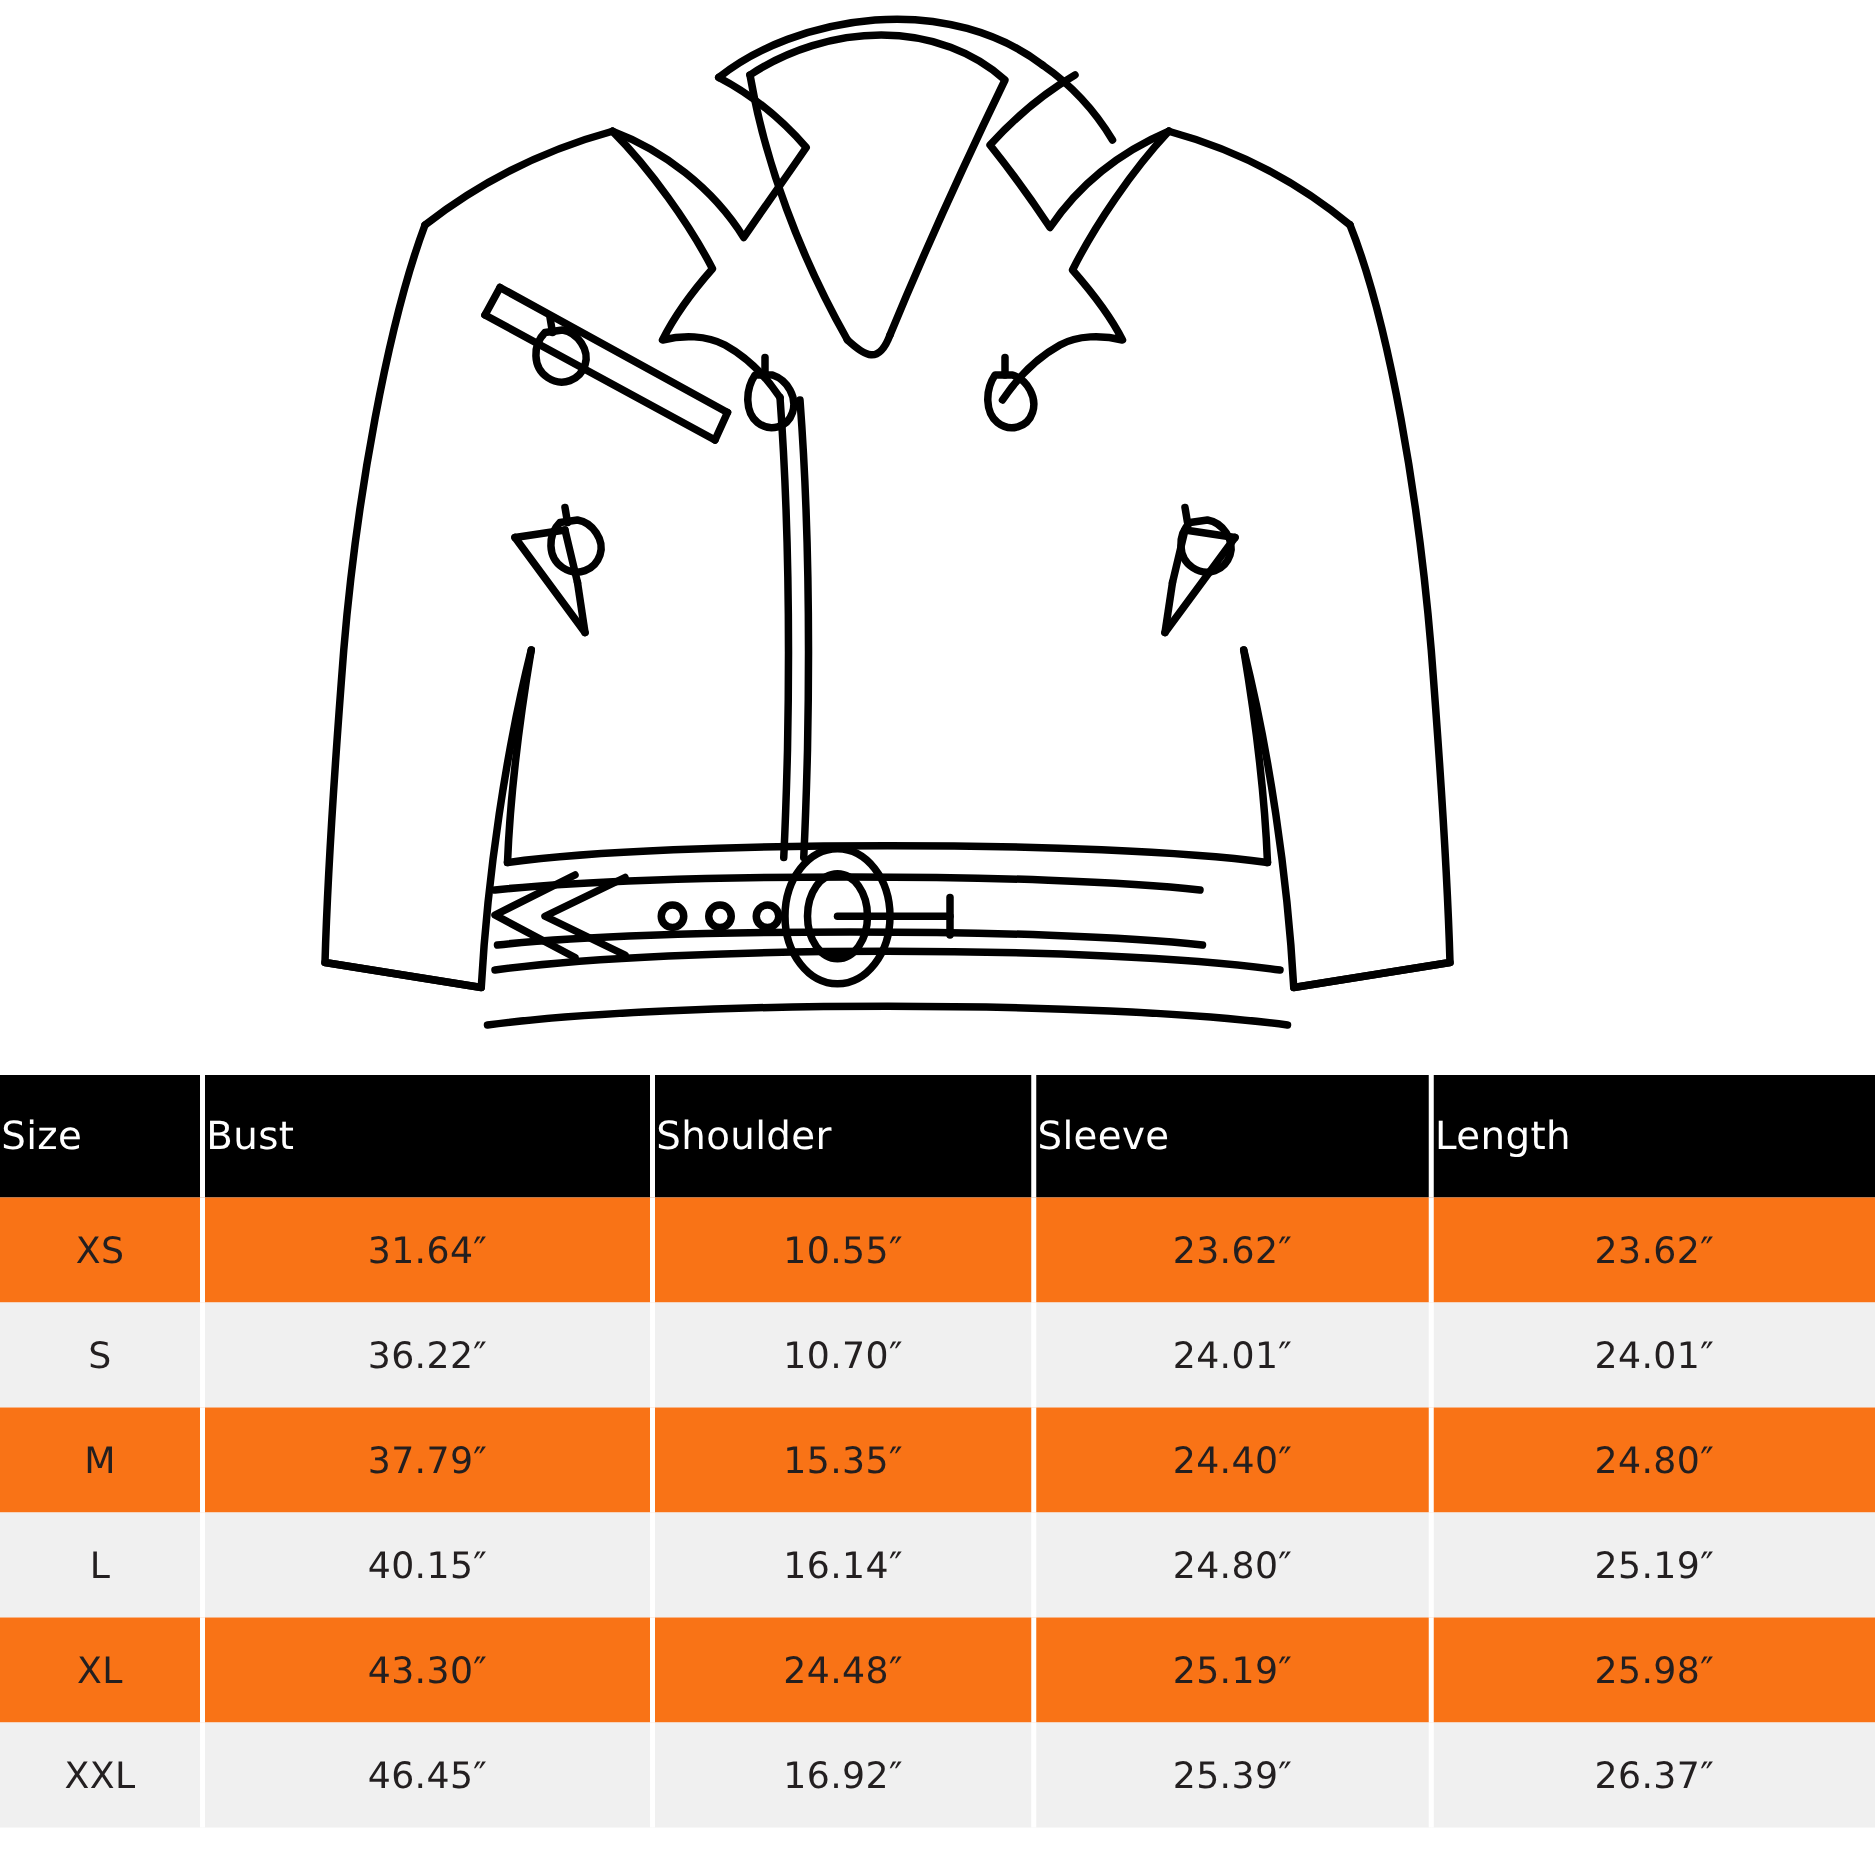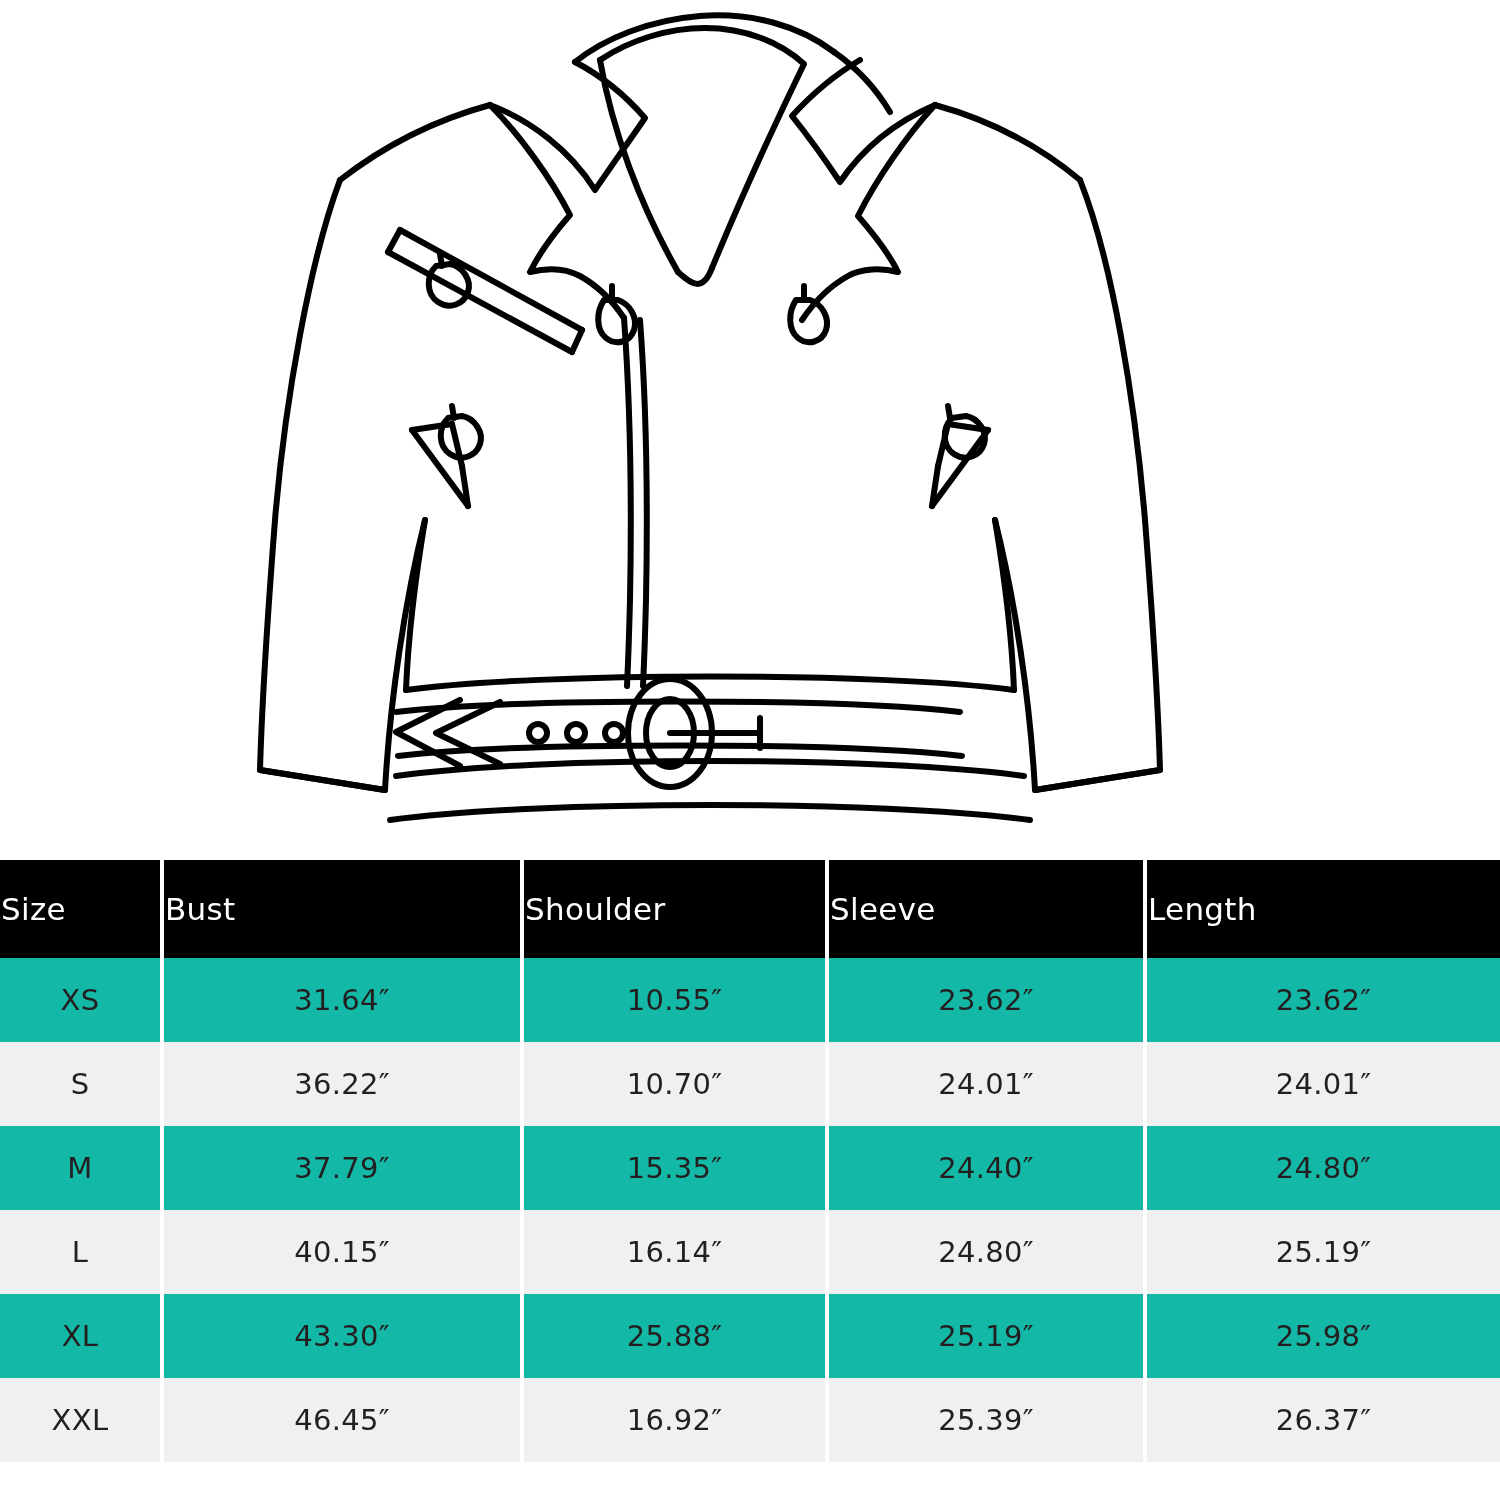--- a/index.html
+++ b/index.html
@@ -66,21 +66,21 @@
   table.size-table td {
     text-align: center;
     font-size: 29px;
     height: 82px;
     color: #231f20;
     border-right: 4px solid #ffffff;
     letter-spacing: 0.3px;
   }
   table.size-table td:last-child { border-right: none; }
 
-  tr.row-accent td { background: #14b8a6; }
+  tr.row-accent td { background: #f97316; }
   tr.row-plain  td { background: #f0f0f0; }
 </style>
 </head>
 <body>
 
 <div class="page">
 
   <div class="illustration">
     <svg width="1100" height="830" viewBox="0 0 1100 830" aria-hidden="true">
       <g fill="none" stroke="#000000" stroke-width="6" stroke-linejoin="round" stroke-linecap="round">
@@ -242,21 +242,21 @@
       <tr class="row-plain">
         <td>L</td>
         <td>40.15″</td>
         <td>16.14″</td>
         <td>24.80″</td>
         <td>25.19″</td>
       </tr>
       <tr class="row-accent">
         <td>XL</td>
         <td>43.30″</td>
-        <td>25.88″</td>
+        <td>24.48″</td>
         <td>25.19″</td>
         <td>25.98″</td>
       </tr>
       <tr class="row-plain">
         <td>XXL</td>
         <td>46.45″</td>
         <td>16.92″</td>
         <td>25.39″</td>
         <td>26.37″</td>
       </tr>

